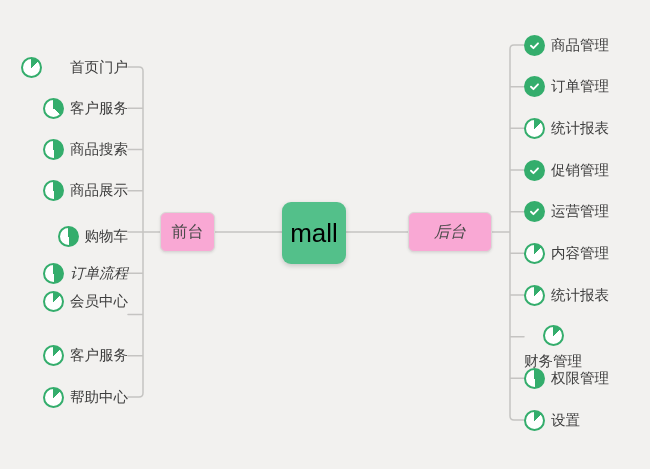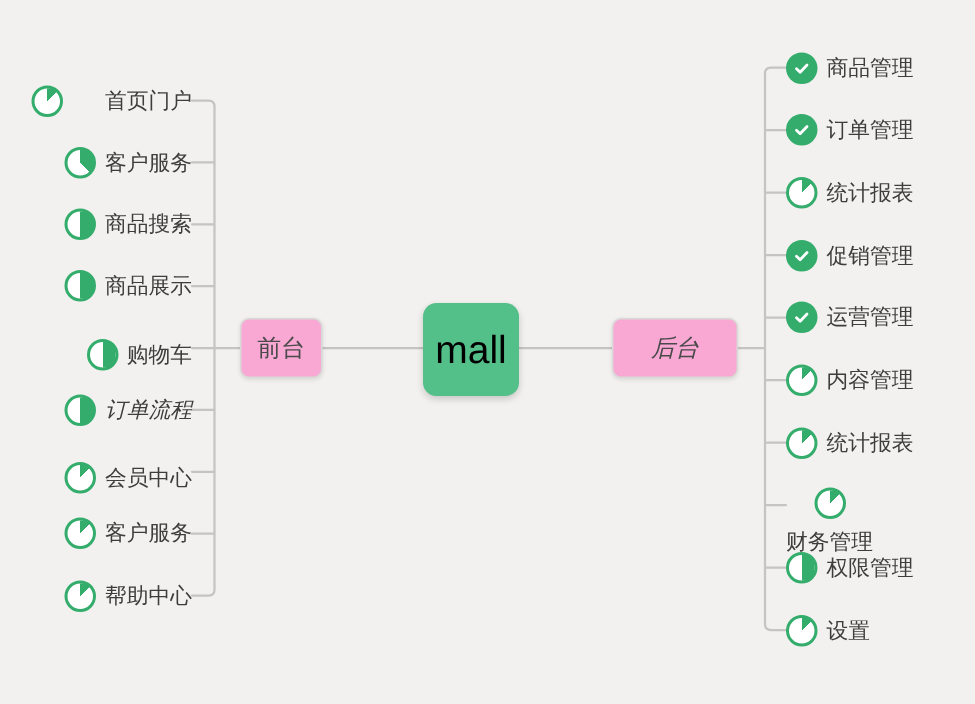--- a/index.html
+++ b/index.html
@@ -80,21 +80,21 @@
         <span class="label">商品展示</span>
       </div>
       <div class="leaf left" style="top: 212px; margin-top: 12px;">
         <span class="pie" style="background: conic-gradient(rgb(52, 173, 108) 0deg, rgb(52, 173, 108) 50%, rgb(255, 255, 255) 50%, rgb(255, 255, 255) 100%);"></span>
         <span class="label">购物车</span>
       </div>
       <div class="leaf left" style="top: 261.25px; font-style: italic;">
         <span class="pie" style="background: conic-gradient(rgb(52, 173, 108) 0deg, rgb(52, 173, 108) 50%, rgb(255, 255, 255) 50%, rgb(255, 255, 255) 100%);"></span>
         <span class="label">订单流程</span>
       </div>
-      <div class="leaf left" style="top: 306px;">
+      <div class="leaf left" style="top: 289px;">
         <span class="pie" style="background: conic-gradient(rgb(52, 173, 108) 0deg, rgb(52, 173, 108) 12.5%, rgb(255, 255, 255) 12.5%, rgb(255, 255, 255) 100%);"></span>
         <span class="label">会员中心</span>
       </div>
       <div class="leaf left" style="top: 343.75px;">
         <span class="pie" style="background: conic-gradient(rgb(52, 173, 108) 0deg, rgb(52, 173, 108) 12.5%, rgb(255, 255, 255) 12.5%, rgb(255, 255, 255) 100%);"></span>
         <span class="label">客户服务</span>
       </div>
       <div class="leaf left" style="top: 385px; font-family: Liberation Mono, monospace;">
         <span class="pie" style="background: conic-gradient(rgb(52, 173, 108) 0deg, rgb(52, 173, 108) 12.5%, rgb(255, 255, 255) 12.5%, rgb(255, 255, 255) 100%);"></span>
         <span class="label">帮助中心</span>

